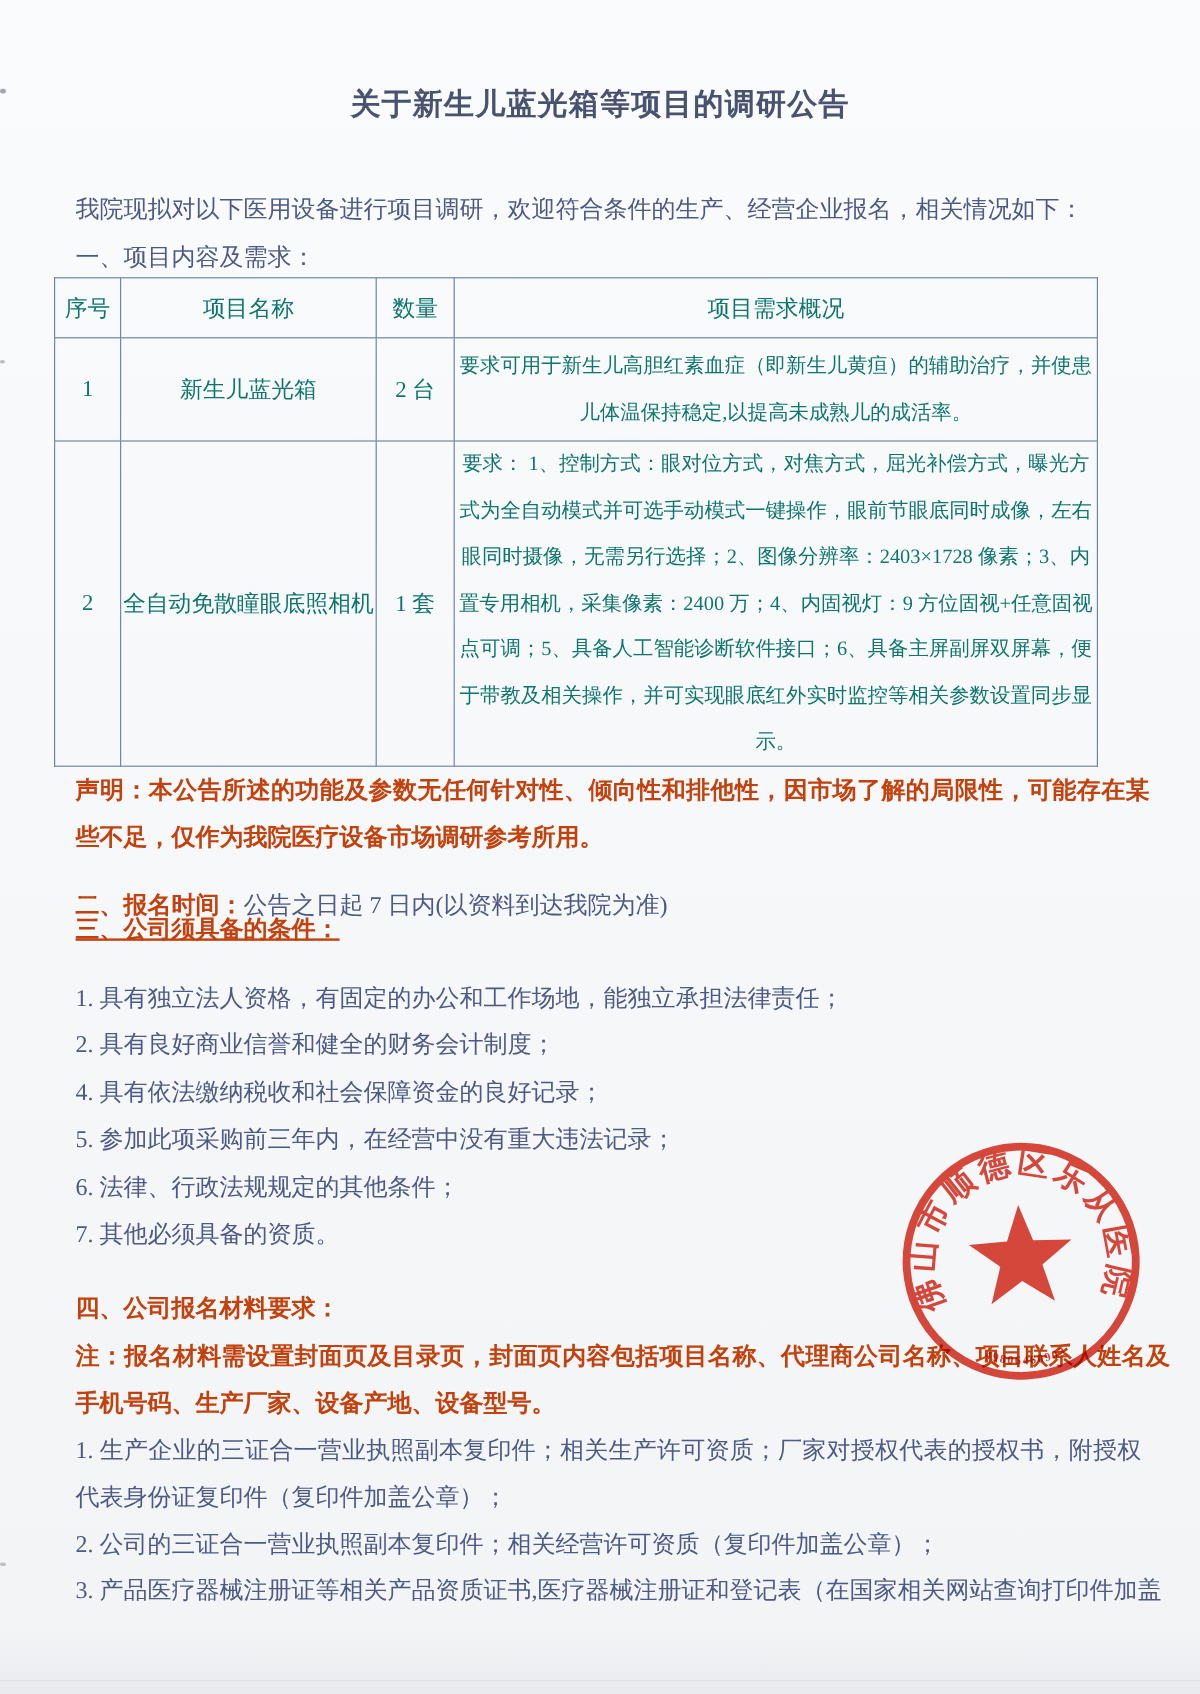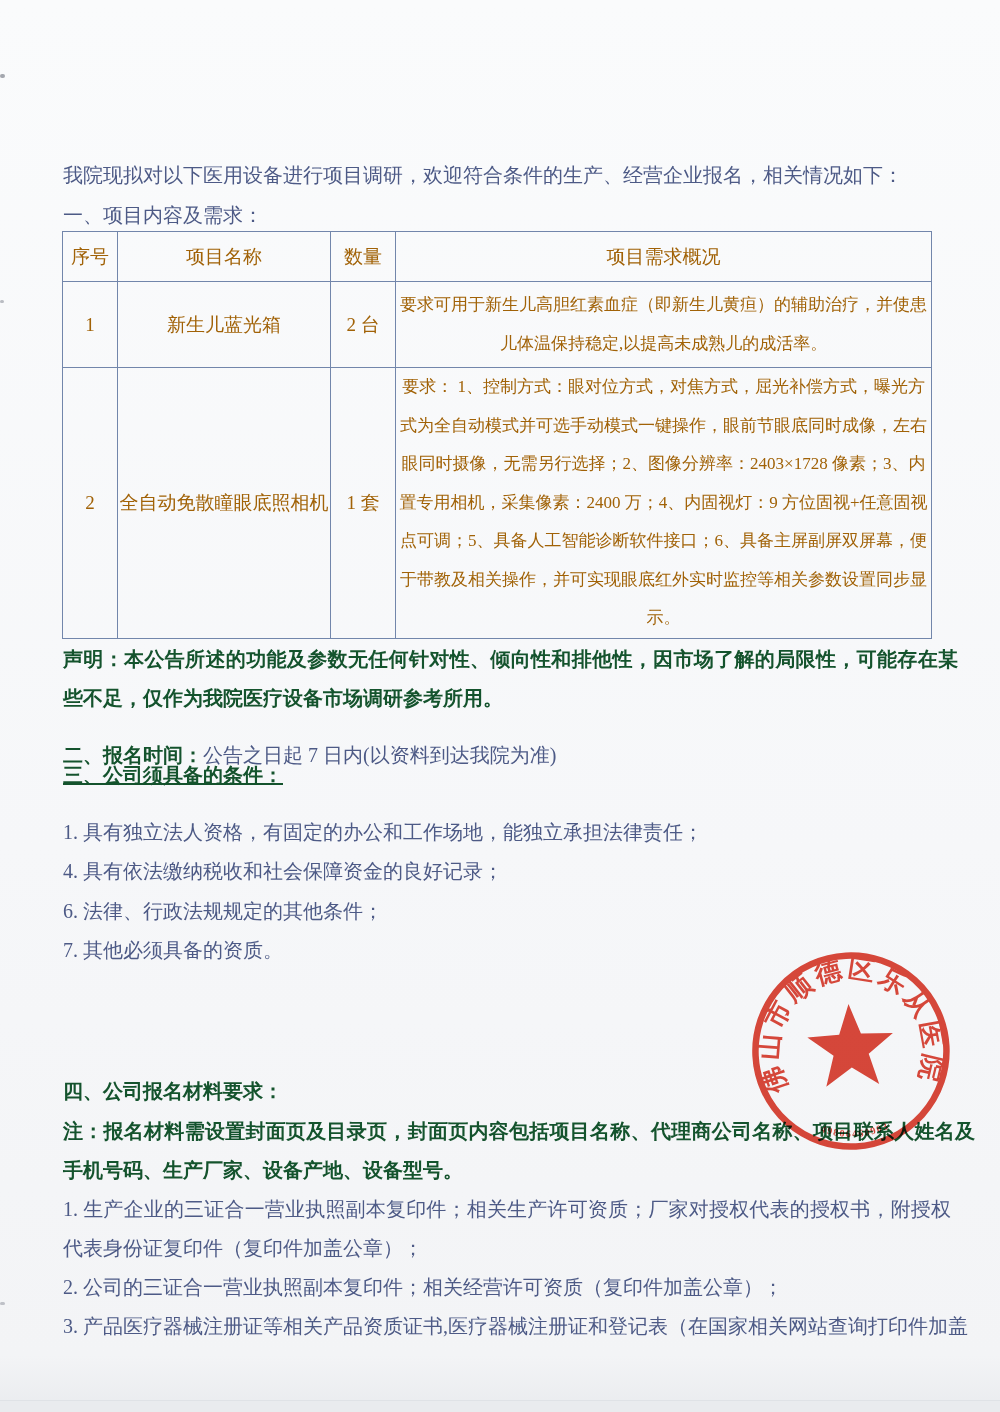--- a/index.html
+++ b/index.html
@@ -10,26 +10,26 @@
     color:#4d5a86;
   }
   .page{position:absolute;inset:0;}
   .doc-title{
     position:absolute;top:70px;left:0;width:1000px;text-align:center;
     font-size:25px;font-weight:700;color:#49536f;letter-spacing:1px;
   }
   .para{position:absolute;left:63px;width:878px;font-size:20px;line-height:39px;text-align:justify;}
   .intro{top:156px;}
   .sec1{top:196px;}
-  .bold{font-weight:700;color:#14532d;}
+  .bold{font-weight:700;color:#c2410c;}
   
   .req-table{
-    position:absolute;left:62px;top:231px;width:869px;
+    position:absolute;left:45px;top:231px;width:869px;
     border-collapse:collapse;table-layout:fixed;
-    font-size:19px;color:#a16207;
+    font-size:19px;color:#0f766e;
   }
   .req-table td,.req-table th{
     border:1px solid #7286ab;font-weight:400;
     vertical-align:middle;text-align:center;padding:0;
   }
   .col-no{width:55px;}
   .col-name{width:213px;}
   .col-qty{width:65px;}
   .col-req{width:536px;}
   .hdr-row{height:50px;}
@@ -59,20 +59,21 @@
   .arc-digits{font-size:10px;font-weight:700;letter-spacing:1.5px;}
   
   .edge-mark{position:absolute;background:#5c6270;border-radius:2px;}
   .bottom-strip{position:absolute;left:0;bottom:0;width:1000px;height:11px;background:#e9ebee;border-top:1px solid #dfe2e6;}
 </style>
 </head>
 <body>
 
 <div class="page">
 
+  <div class="doc-title">关于新生儿蓝光箱等项目的调研公告</div>
 
   <div class="para sec1">一、项目内容及需求：</div>
 
   <div class="para intro">我院现拟对以下医用设备进行项目调研，欢迎符合条件的生产、经营企业报名，相关情况如下：</div>
 
   <table class="req-table">
     <colgroup>
       <col class="col-no">
         <col class="col-name">
         <col class="col-qty">
@@ -103,21 +104,23 @@
   <div class="para bold" style="top:640px;width:895px;">声明：本公告所述的功能及参数无任何针对性、倾向性和排他性，因市场了解的局限性，可能存在某些不足，仅作为我院医疗设备市场调研参考所用。</div>
 
   <div class="para" style="top:736px;">
     <span class="bold">二、报名时间：</span><span>公告之日起 7 日内(以资料到达我院为准)</span>
   </div>
 
   <div class="para bold" style="top:756px;text-decoration:underline;">三、公司须具备的条件：</div>
 
   <div class="stack" style="top:789px;">
     <div>1. 具有独立法人资格，有固定的办公和工作场地，能独立承担法律责任；</div>
+    <div>2. 具有良好商业信誉和健全的财务会计制度；</div>
     <div>4. 具有依法缴纳税收和社会保障资金的良好记录；</div>
+    <div>5. 参加此项采购前三年内，在经营中没有重大违法记录；</div>
     <div>6. 法律、行政法规规定的其他条件；</div>
     <div>7. 其他必须具备的资质。</div>
   </div>
 
   <div class="para bold" style="top:1072px;">四、公司报名材料要求：</div>
 
   <div class="materials" style="top:1112px;">
     <div class="wrap bold">注：报名材料需设置封面页及目录页，封面页内容包括项目名称、代理商公司名称、项目联系人姓名及手机号码、生产厂家、设备产地、设备型号。</div>
     <div class="wrap" style="width:888px;">1. 生产企业的三证合一营业执照副本复印件；相关生产许可资质；厂家对授权代表的授权书，附授权代表身份证复印件（复印件加盖公章）；</div>
     <div class="clip">2. 公司的三证合一营业执照副本复印件；相关经营许可资质（复印件加盖公章）；</div>

